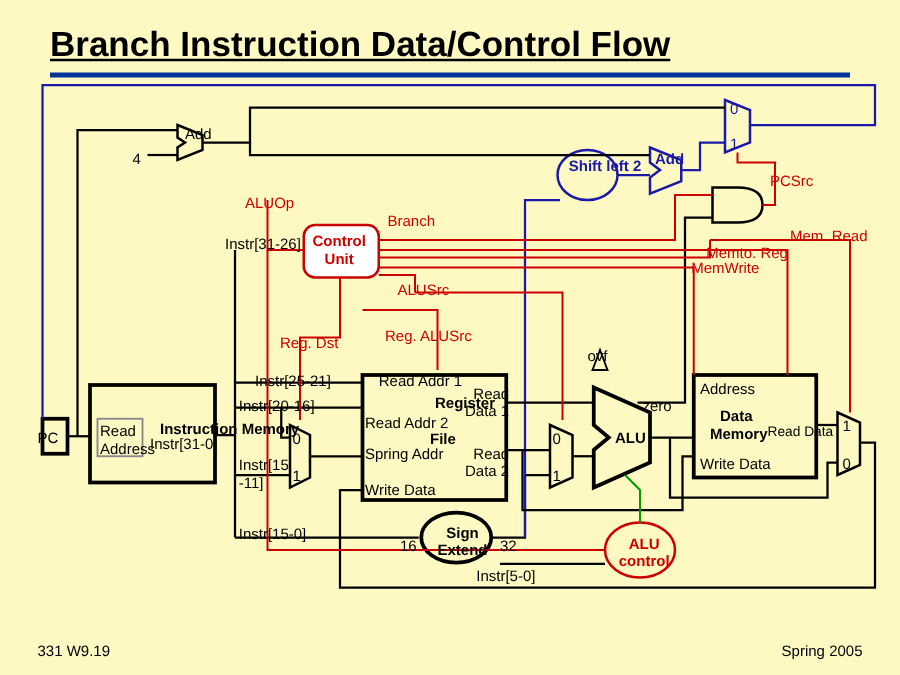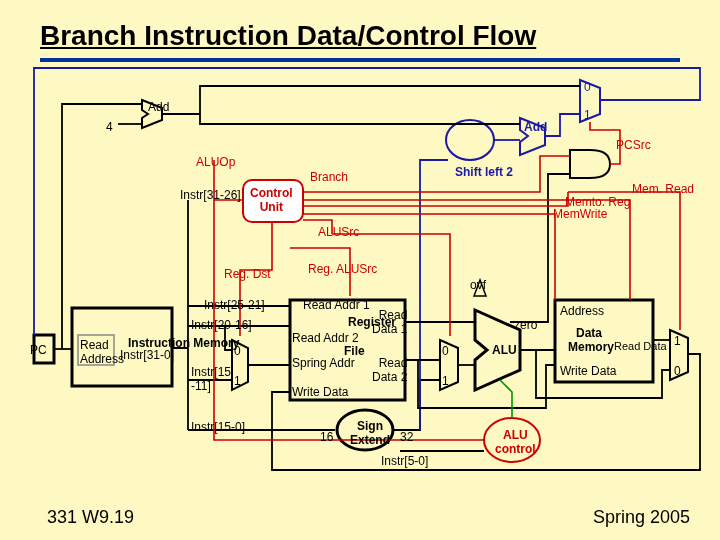--- a/index.html
+++ b/index.html
@@ -1,21 +1,21 @@
 <!DOCTYPE html>
 <html><head>
 <meta charset="utf-8">
 <style>
   html, body { margin: 0; padding: 0; font-family: Arial, sans-serif; background: #fff; }
   .slide { position: relative; width: 720px; height: 540px; background: #fef9c3; overflow: hidden; }
   .title { position: absolute; top: 20px; left: 40px; font-size: 28px; font-weight: bold; color: #000; text-decoration: underline; }
   .title-line { position: absolute; top: 58px; left: 40px; width: 640px; height: 4px; background: #003399; }
   .label { position: absolute; font-size: 12px; color: #000; white-space: nowrap; }
   .red-label { color: #c00; }
-  .footer { position: absolute; bottom: 12px; font-size: 18px; color: #000; margin-left: 17px; }
+  .footer { position: absolute; bottom: 12px; font-size: 12px; color: #000; }
   .footer-left { left: 30px; }
   .footer-right { right: 30px; }
   svg.wires { position: absolute; top: 0; left: 0; }
 </style>
 </head>
 <body>
 
 <div class="slide">
   <div class="title">Branch Instruction Data/Control Flow</div>
   <div class="title-line"></div>
@@ -121,21 +121,21 @@
       <path d="M610,164 L620,164 L620,130 L590,130 L590,122"></path>
     </g>
 
     <g stroke="#090" stroke-width="1.6" fill="none">
       <path d="M512,418 L512,392 L500,380"></path>
     </g>
   </svg>
 
   <div class="label" style="top:100px;left:148px;">Add</div>
   <div class="label" style="top:120px;left:524px;color:#1a1aa6;font-weight:bold;">Add</div>
-  <div class="label" style="top:126px;left:455px;text-align:center;color:#1a1aa6;font-weight:bold;margin-top:39px;">Shift
+  <div class="label" style="top:126px;left:455px;text-align:center;color:#1a1aa6;font-weight:bold;">Shift
 left 2</div>
   <div class="label" style="top:120px;left:106px;">4</div>
 
   <div class="label red-label" style="top:155px;left:196px;">ALUOp</div>
   <div class="label red-label" style="top:170px;left:310px;">Branch</div>
   <div class="label red-label" style="top:225px;left:318px;">ALUSrc</div>
   <div class="label red-label" style="top:262px;left:308px;">Reg. ALUSrc</div>
   <div class="label red-label" style="top:267px;left:224px;">Reg. Dst</div>
   <div class="label red-label" style="top:182px;left:632px;">Mem. Read</div>
   <div class="label red-label" style="top:207px;left:553px;">MemWrite</div>

